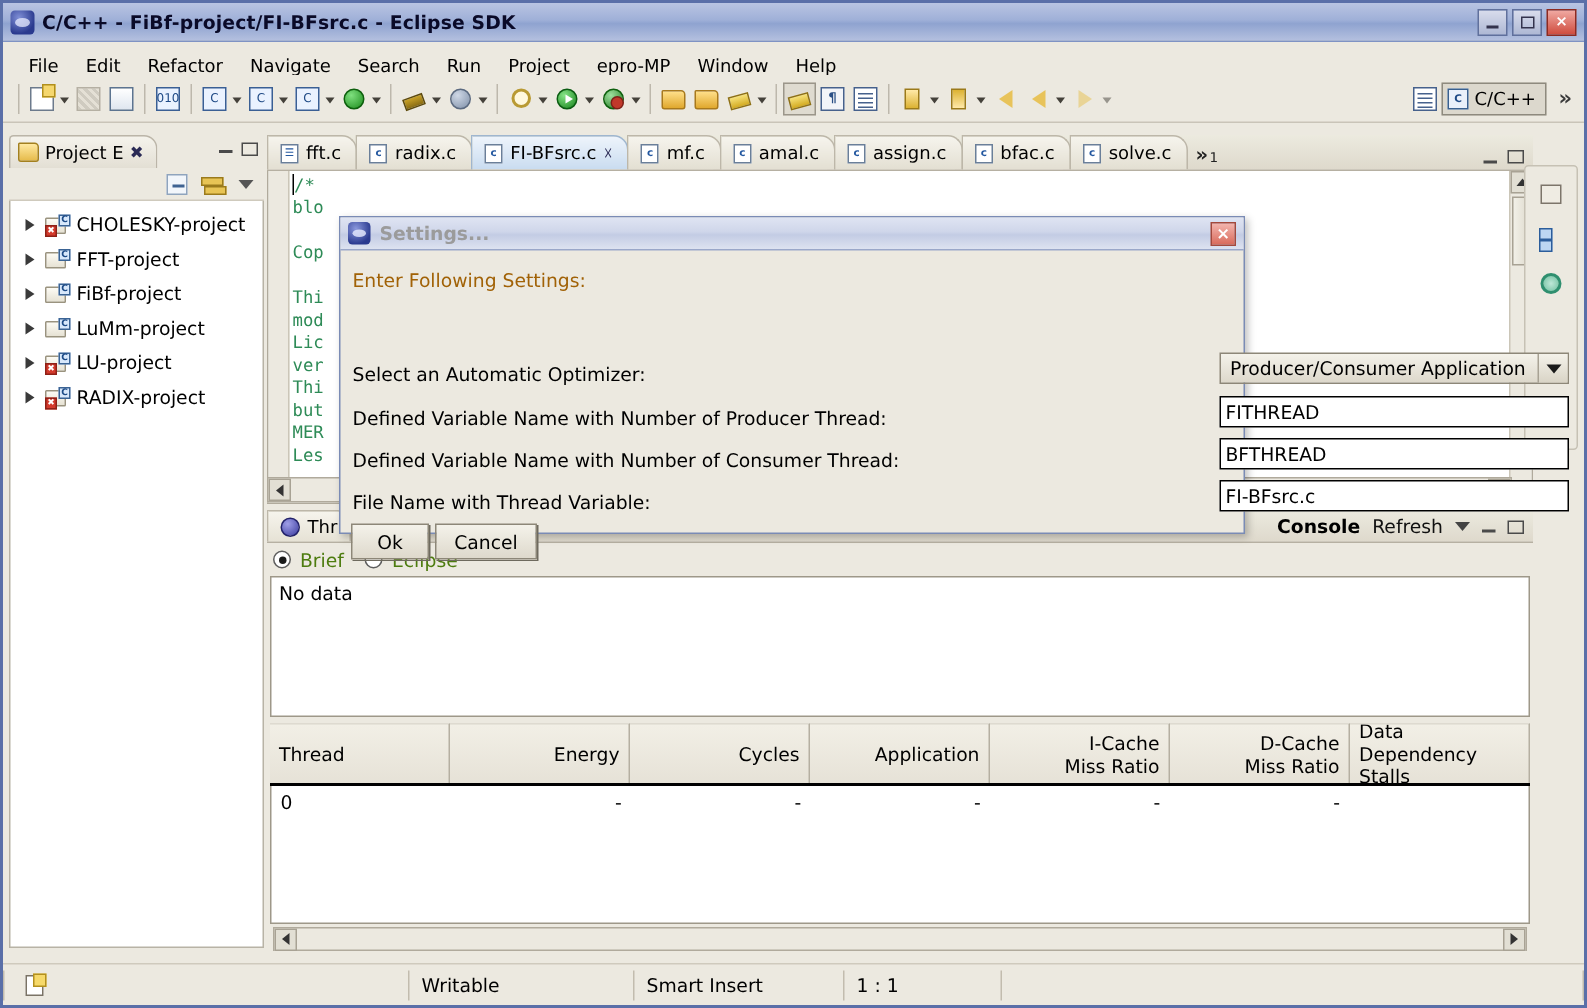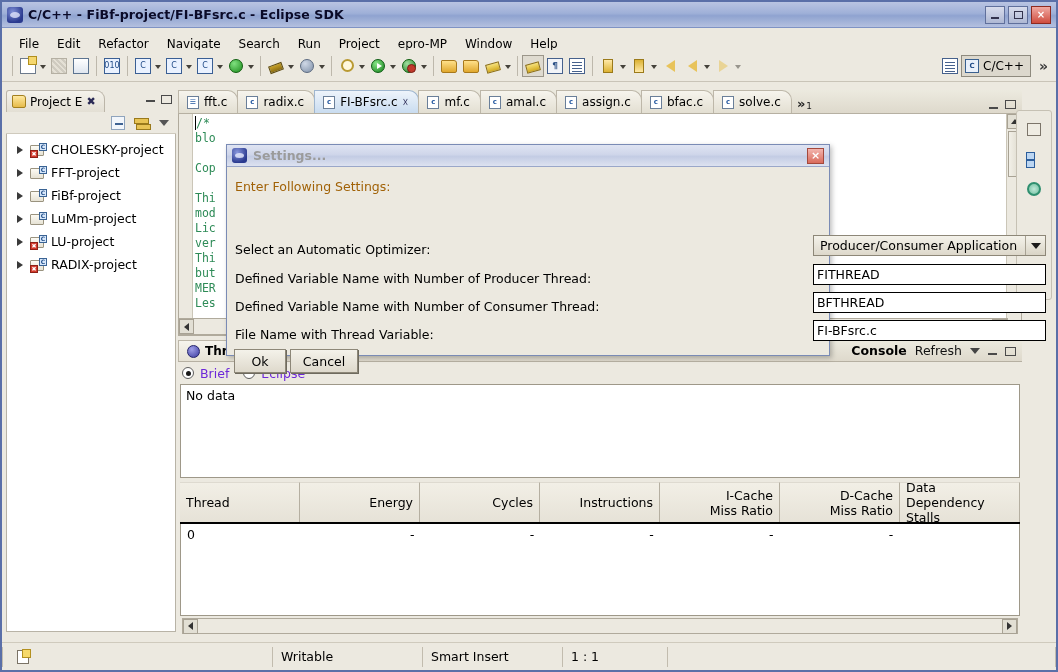--- a/index.html
+++ b/index.html
@@ -274,38 +274,38 @@
     background:linear-gradient(to bottom,#eceadf,#ded9cc);
     border-bottom:1px solid #b6b0a2;
     display:flex; align-items:center;
   }
   .bp-tab {
     display:flex;align-items:center;gap:5px;height:21px;padding:0 8px;
     font-size:12px;border-top-right-radius:9px;
   }
   .bp-tab.active {
     background:linear-gradient(to bottom,#f6f4ed,#e6e2d5);
-    border:1px solid #bdb7a9;border-bottom:none; font-weight:bold;
+    border:1px solid #bdb7a9;border-bottom:none; font-weight:normal;
   }
   .bp-ic-thread {
     width:13px;height:13px;border-radius:50%;
     background:radial-gradient(circle at 35% 30%,#9f9fe8,#3b3b9e);border:1px solid #23236b;
   }
   .bp-console { font-weight:bold; font-size:12.5px; color:#000; }
   .bp-refresh { font-size:12.5px; color:#111; }
   .bp-right { margin-left:auto; display:flex; align-items:center; gap:8px; padding-right:6px; }
   .bp-menu-tri { width:0;height:0;border-left:5px solid transparent;border-right:5px solid transparent;border-top:6px solid #444; }
 
   .bp-radiorow { height:22px; display:flex; align-items:center; gap:6px; padding-left:4px; background:#ece9e0;}
   .radio {
     width:12px;height:12px;border-radius:50%;border:1.5px solid #5d5d5d;background:#fff;
     display:inline-flex;align-items:center;justify-content:center;
   }
   .radio.on::after { content:""; width:5px;height:5px;border-radius:50%;background:#1a1a1a; }
-  .rl { font-size:12.5px;color:#6d28d9; margin-right:8px;}
+  .rl { font-size:12.5px;color:#4d7c0f; margin-right:8px;}
 
   .bp-textarea {
     height:94px; background:#fff; border:1px solid #9e9889;
     margin:0 2px; padding:3px 5px; font-size:12.5px; color:#000;
   }
 
   .bp-table { margin:4px 2px 0 2px; }
   .bp-thead { display:flex; height:42px; background:#ece9e0; border-bottom:2px solid #000; }
   .bp-th {
     border-right:1px solid #b5afa1; border-top:1px solid #dedad0;
@@ -726,21 +726,21 @@
       <span class="rl">Eclipse</span>
     </div>
 
     <div class="bp-textarea">No data</div>
 
     <div class="bp-table">
       <div class="bp-thead">
         <div class="bp-th l" style="width:125px">Thread</div>
         <div class="bp-th r" style="width:125px">Energy</div>
         <div class="bp-th r" style="width:125px">Cycles</div>
-        <div class="bp-th r" style="width:125px">Instructions</div>
+        <div class="bp-th r" style="width:125px">Application</div>
         <div class="bp-th r" style="width:125px">I-Cache
 Miss Ratio</div>
         <div class="bp-th r" style="width:125px">D-Cache
 Miss Ratio</div>
         <div class="bp-th l" style="width:125px">Data Dependency
 Stalls</div>
       </div>
       <div class="bp-tbody">
         <div class="bp-tr">
           <div class="bp-td l" style="width:125px">0</div>

